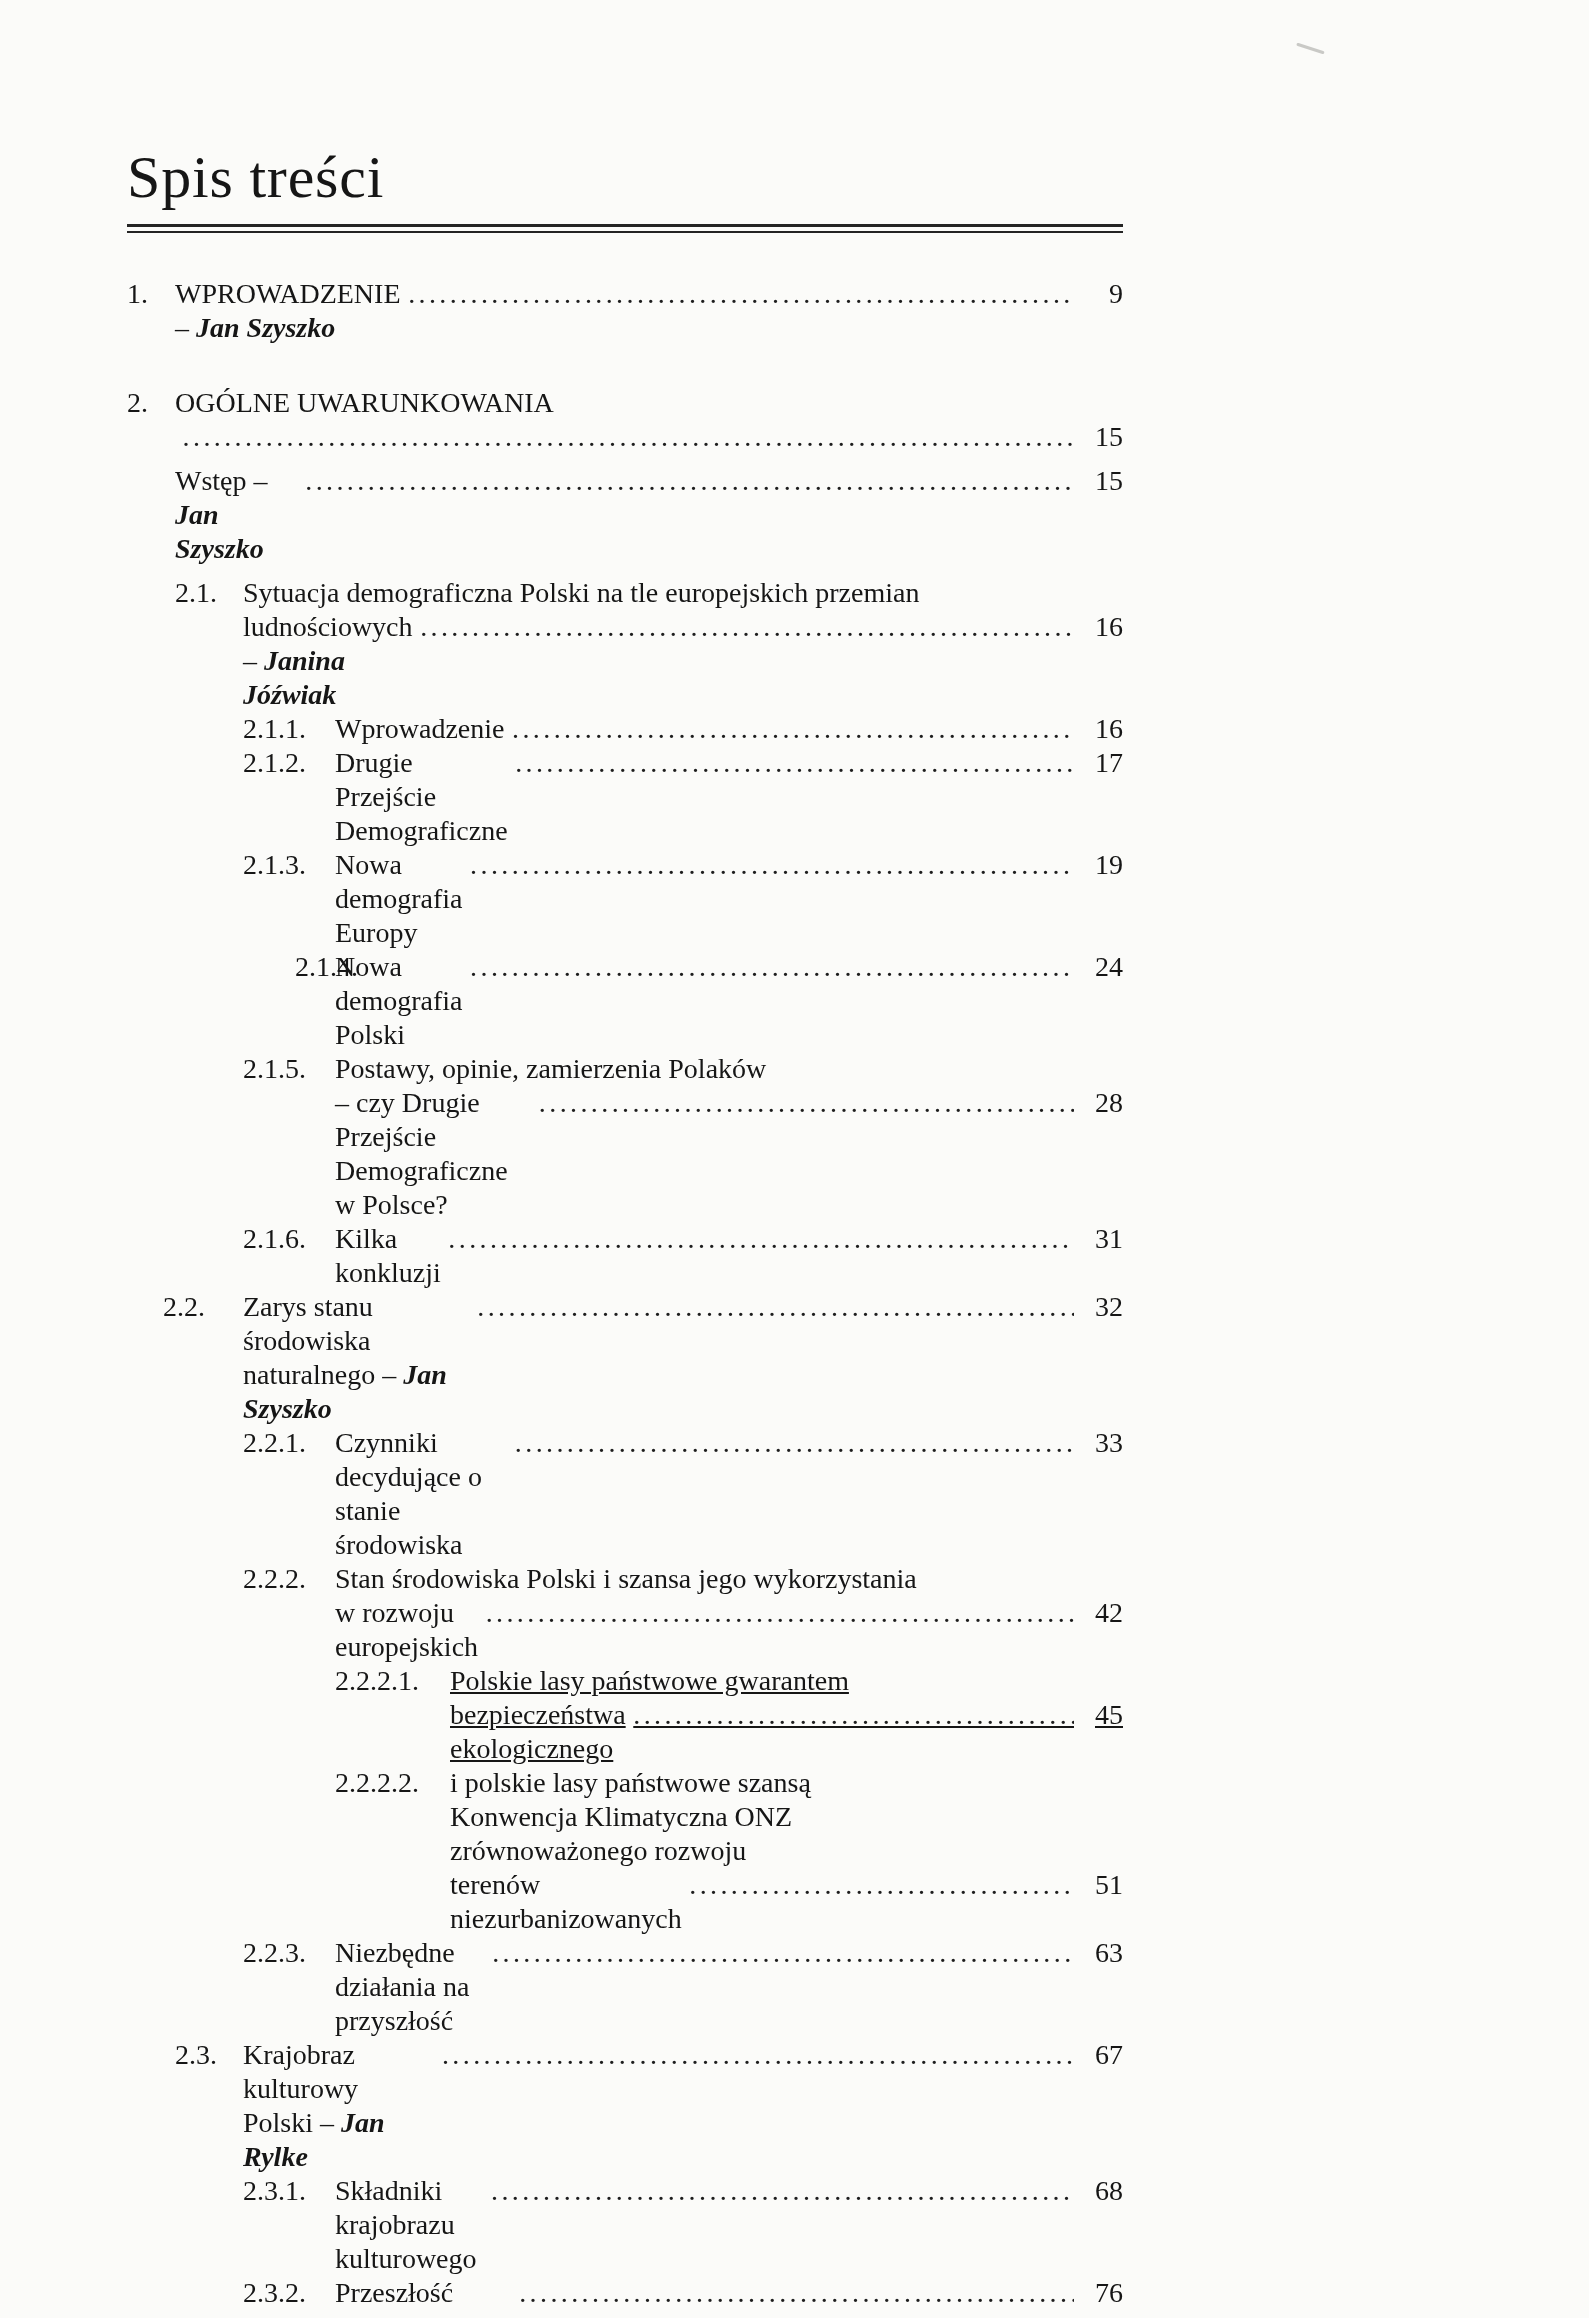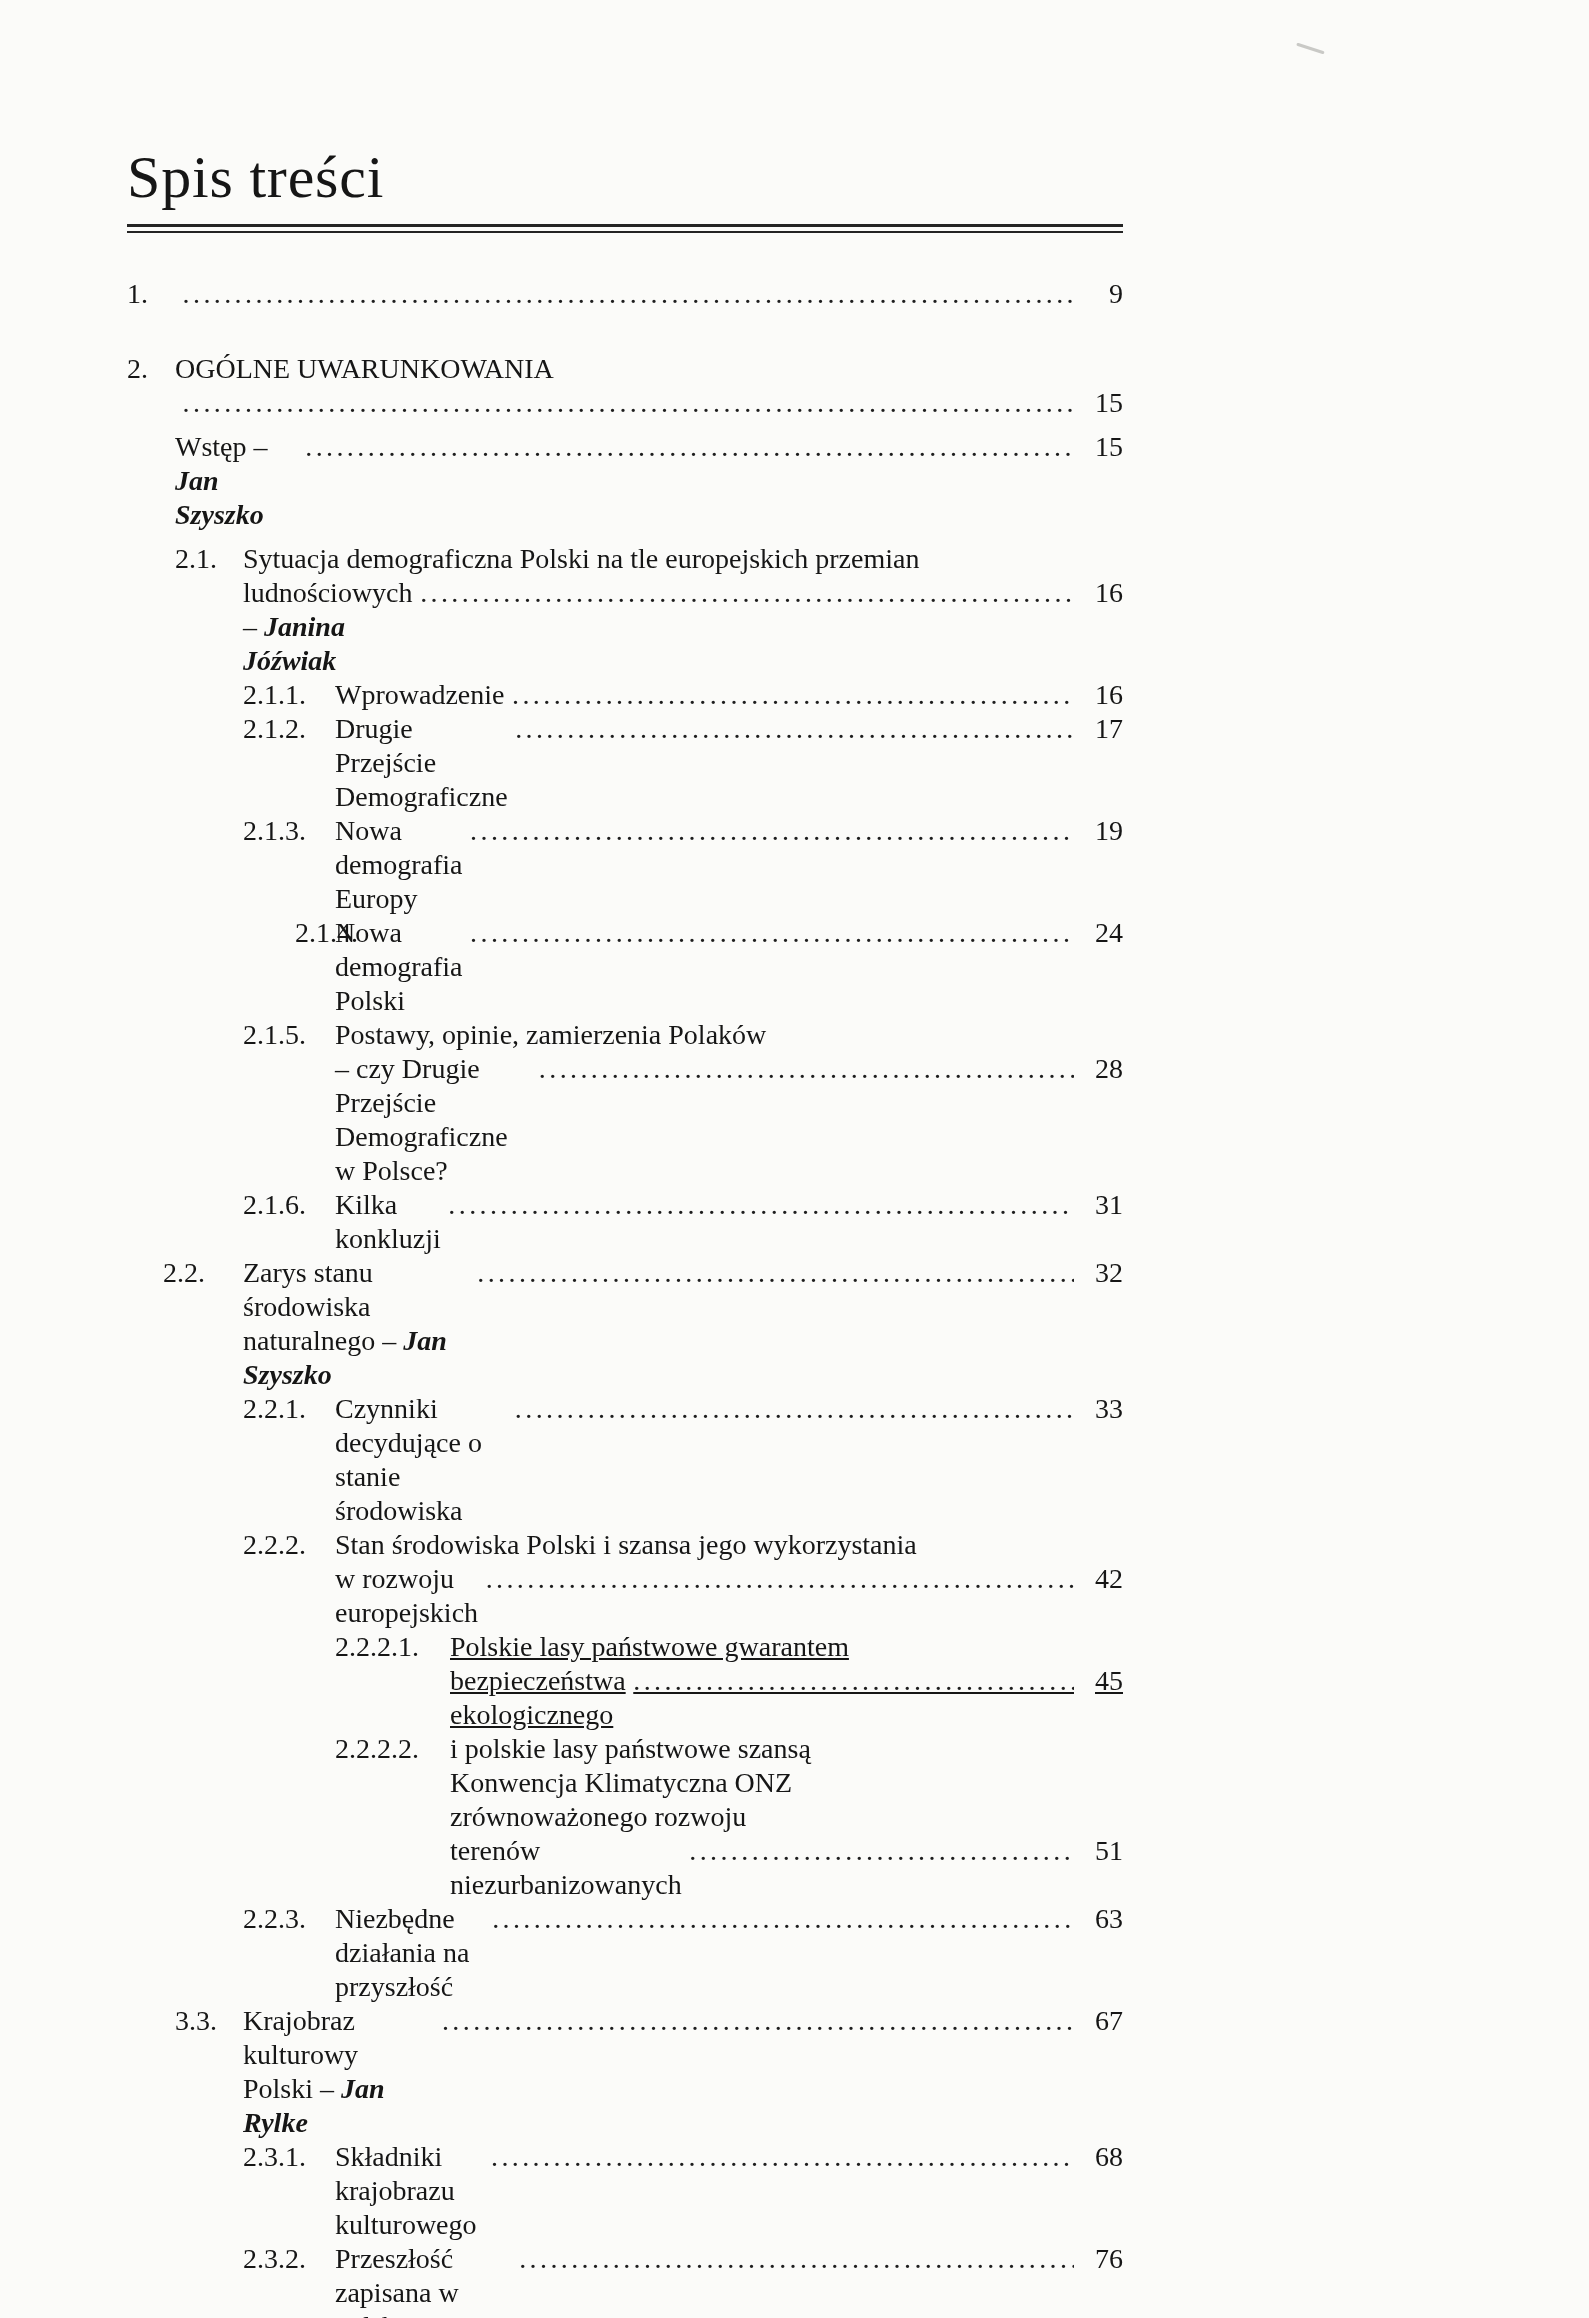--- a/index.html
+++ b/index.html
@@ -78,20 +78,21 @@
 
 <div class="smudge"></div>
 
 <div class="page">
   <h1 class="title">Spis treści</h1>
   <div class="rule"></div>
   <div id="toc">
       <div class="entry" style="padding-left: 48px;">
         <span class="num" style="left: 0px;">1.</span>
         <div class="line">
+          <span class="txt">WPROWADZENIE – <span class="author">Jan Szyszko</span></span>
           <span class="leader">..............................................................................................................................................</span>
           <span class="pg">9</span>
         </div>
       </div>
       <div class="entry gap-large" style="padding-left: 48px;">
         <span class="num" style="left: 0px;">2.</span>
         <div class="line">
           <span class="txt">OGÓLNE UWARUNKOWANIA</span>
         </div>
         <div class="line">
@@ -225,21 +226,21 @@
       </div>
       <div class="entry" style="padding-left: 208px;">
         <span class="num" style="left: 116px;">2.2.3.</span>
         <div class="line">
           <span class="txt">Niezbędne działania na przyszłość</span>
           <span class="leader">..............................................................................................................................................</span>
           <span class="pg">63</span>
         </div>
       </div>
       <div class="entry" style="padding-left: 116px;">
-        <span class="num" style="left: 48px;">3.3.</span>
+        <span class="num" style="left: 48px;">2.3.</span>
         <div class="line">
           <span class="txt">Krajobraz kulturowy Polski – <span class="author">Jan Rylke</span></span>
           <span class="leader">..............................................................................................................................................</span>
           <span class="pg">67</span>
         </div>
       </div>
       <div class="entry" style="padding-left: 208px;">
         <span class="num" style="left: 116px;">2.3.1.</span>
         <div class="line">
           <span class="txt">Składniki krajobrazu kulturowego</span>

